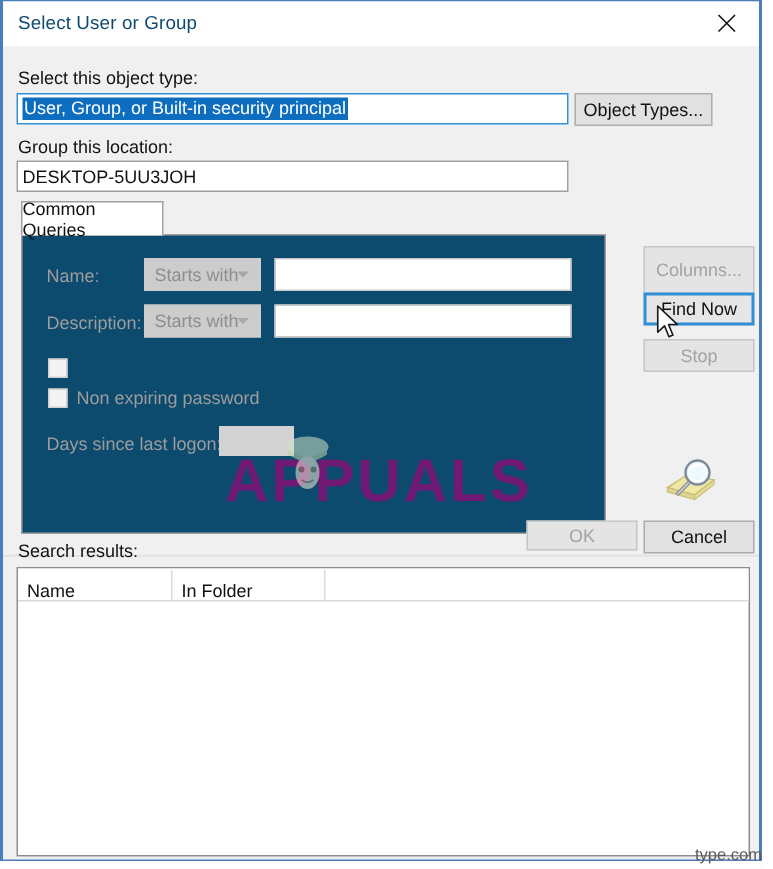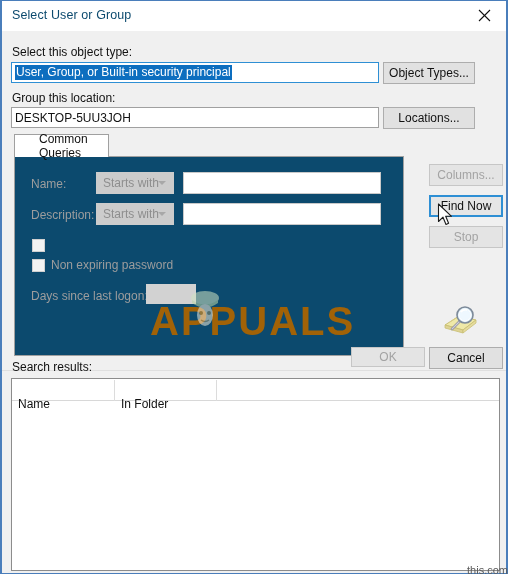--- a/index.html
+++ b/index.html
@@ -118,21 +118,20 @@
     left: 0; top: 0;
     width: 95px; height: 23px;
     background: #ffffff;
     border: 1px solid #a0a0a0;
     border-bottom: none;
     font-size: 12px;
     color: #111;
     display: flex; align-items: center; justify-content: center;
     cursor: default;
     z-index: 3;
-    padding-left: 24px;
   }
   #tabpanel {
     position: absolute;
     left: 12px; top: 125px;
     width: 390px; height: 200px;
     background: #0c4a6e;
     border: 1px solid #a0a0a0;
   }
 
   
@@ -184,21 +183,21 @@
   }
   #results-header {
     position: absolute;
     left: 0; top: 0;
     width: 100%; height: 22px;
     background: #ffffff;
     border-bottom: 1px solid #d8d8d8;
   }
   .colhead {
     position: absolute;
-    top: 14px; height: 22px;
+    top: 4px; height: 22px;
     font-size: 12px;
     color: #111;
     display: flex; align-items: center;
     padding-left: 6px;
     white-space: nowrap;
     cursor: default;
   }
   .coldiv {
     position: absolute;
     top: 1px; width: 1px; height: 21px;
@@ -213,21 +212,21 @@
     background: #dfdfdf;
   }
 
   
   #watermark {
     position: absolute;
     left: 148px; top: 268px;
     font-size: 40px;
     font-weight: bold;
     letter-spacing: 2px;
-    color: #a16207;
+    color: #701a75;
     user-select: none;
     pointer-events: none;
     z-index: 2;
   }
   #watermark-logo {
     position: absolute;
     left: 186px; top: 258px;
     width: 34px; height: 42px;
     z-index: 2;
     pointer-events: none;
@@ -272,21 +271,20 @@
     <div class="lbl" style="left:10px; top:14px;">Select this object type:</div>
     <div class="textbox focus" style="left:9px; top:31px; width:368px; height:21px;">
       <span class="sel">User, Group, or Built-in security principal</span>
     </div>
     <div class="btn" style="left:381px; top:31px; width:92px; height:22px;">Object Types...</div>
 
     <div class="lbl" style="left:10px; top:60px;">Group this location:</div>
     <div class="textbox" style="left:9px; top:76px; width:368px; height:21px;">
       <span>DESKTOP-5UU3JOH</span>
     </div>
-    <div class="btn" style="left:381px; top:76px; width:92px; height:22px;">Locations...</div>
 
     <div id="tabstrip">
       <div id="tab-common">Common Queries</div>
     </div>
 
     <div id="tabpanel">
 
       <div class="lbl dim" style="left:16px; top:20px;">Name:</div>
       <div class="combo" style="left:81px; top:15px; width:78px; height:22px;">
         <span>Starts with</span>
@@ -309,21 +307,21 @@
 
       <div class="chk" style="left:17px; top:102px;"></div>
       <div class="lbl dim" style="left:36px; top:101px;">Non expiring password</div>
 
       <div class="lbl dim" style="left:16px; top:132px;">Days since last logon:</div>
       <div class="combo" style="left:131px; top:127px; width:50px; height:20px; background:#d2d2d2; border-color:#d2d2d2;">
         <span></span>
       </div>
     </div>
 
-    <div class="btn disabled" style="left:427px; top:133px; width:74px; height:22px;">Columns...</div>
+    <div class="btn disabled" style="left:427px; top:133px; width:74px; height:32px;">Columns...</div>
     <div class="btn focused" style="left:427px; top:164px; width:74px; height:22px;">Find Now</div>
     <div class="btn disabled" style="left:427px; top:195px; width:74px; height:22px;">Stop</div>
 
     <div id="magnifier">
       <svg width="40" height="36" viewBox="0 0 40 36" aria-hidden="true">
 
         <path d="M6 22 L20 13 L37 17 L24 27 Z" fill="#efe9a8" stroke="#c9bf74" stroke-width="1"></path>
         <path d="M6 22 L6 25 L24 30 L24 27 Z" fill="#ded394" stroke="#c9bf74" stroke-width=".8"></path>
         <path d="M24 27 L37 17 L37 20 L24 30 Z" fill="#e6dc9e" stroke="#c9bf74" stroke-width=".8"></path>
         <path d="M11 19 L22 12 L34 15" fill="none" stroke="#d8cd88" stroke-width=".9"></path>
@@ -366,13 +364,13 @@
     </div>
   </div>
 </div>
 
 <div id="cursor">
   <svg width="16" height="24" viewBox="0 0 16 24" aria-hidden="true">
     <path d="M1.5 1 L1.5 18.5 L6 14.2 L9 21.5 L11.6 20.3 L8.7 13.3 L14.5 13.3 Z" fill="#ffffff" stroke="#1a1a1a" stroke-width="1.1" stroke-linejoin="round"></path>
   </svg>
 </div>
 
-<div id="credit">this.com</div>
+<div id="credit">type.com</div>
 
 </body></html>

